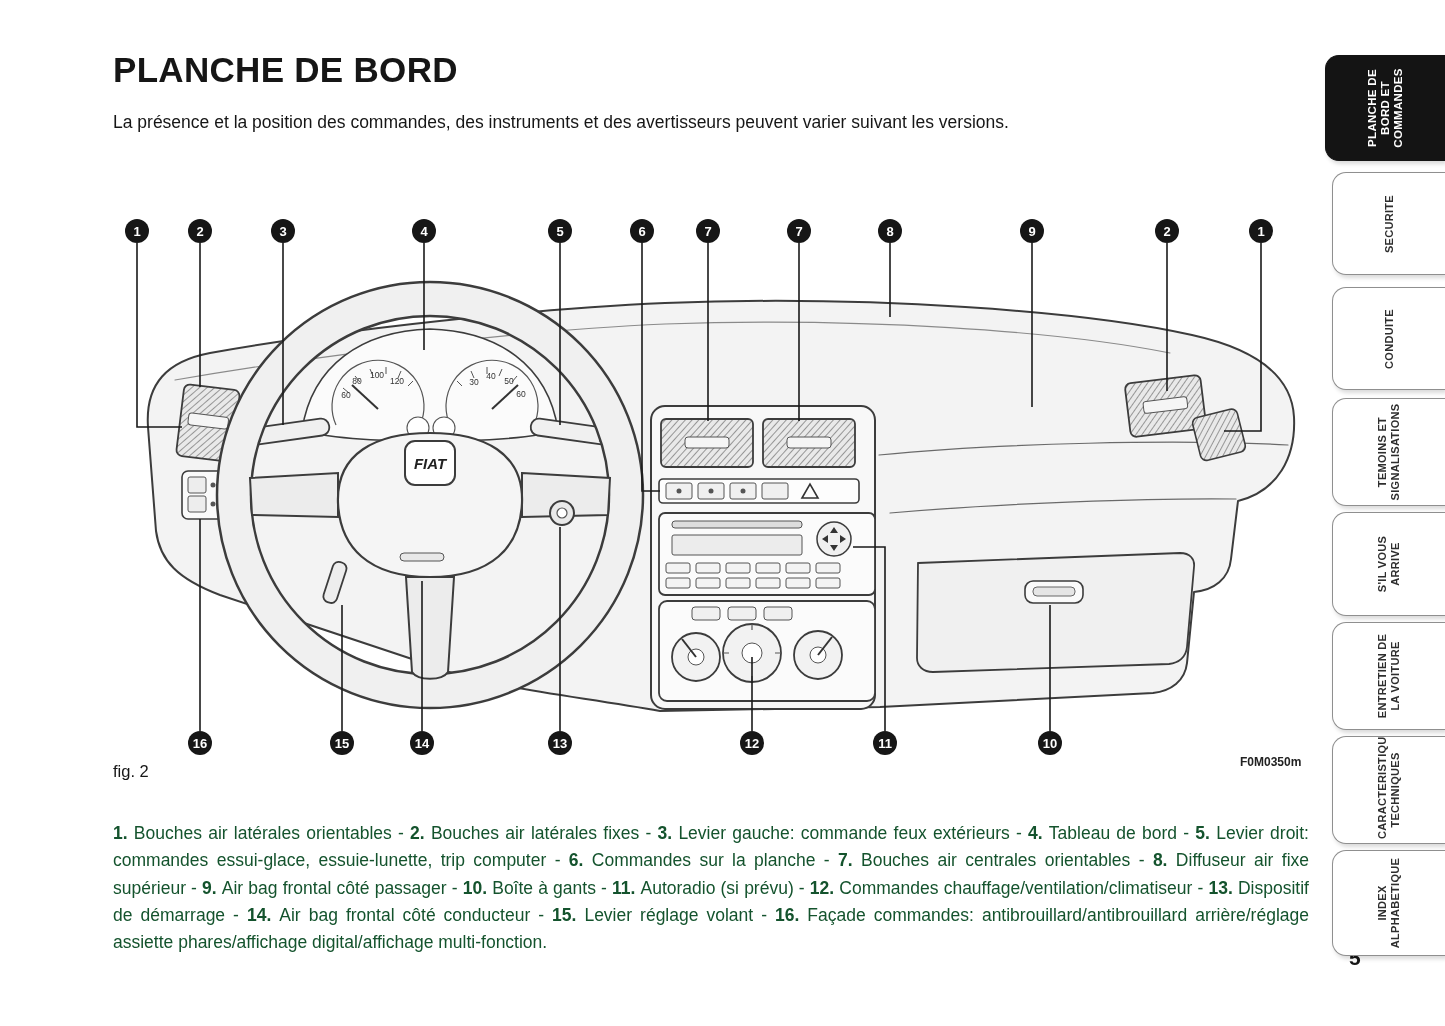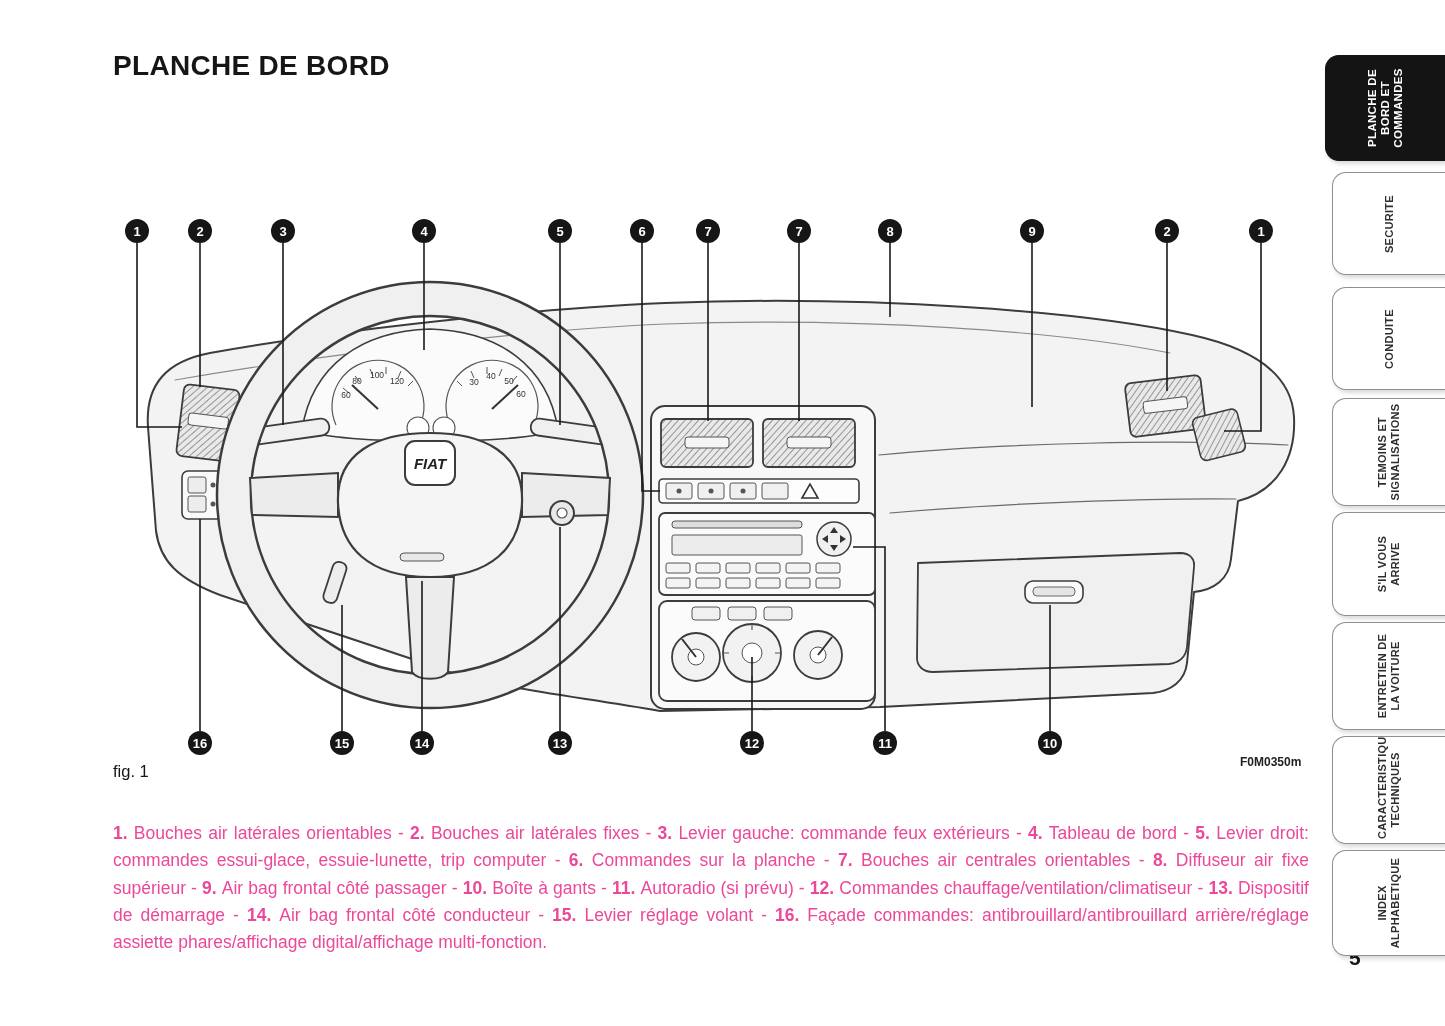--- a/index.html
+++ b/index.html
@@ -4,31 +4,31 @@
 <style>
   html,body { margin:0; padding:0; }
   body {
     width:1445px; height:1026px; background:#ffffff; position:relative;
     font-family:"Liberation Sans", sans-serif; color:#111; overflow:hidden;
   }
   .page { position:absolute; inset:0; }
 
   .page-title {
     position:absolute; left:113px; top:50px;
-    font-size:28px; font-weight:bold; letter-spacing:0.3px; color:#161616;
+    font-size:35px; font-weight:bold; letter-spacing:0.3px; color:#161616;
   }
   .intro {
     position:absolute; left:113px; top:112px; width:1160px;
     font-size:17.5px; color:#161616;
   }
   .fig-label { position:absolute; left:113px; top:762px; font-size:16.5px; color:#161616; }
   .fig-code  { position:absolute; left:1240px; top:755px; font-size:12px; font-weight:bold; color:#222; }
   .legend {
     position:absolute; left:113px; top:820px; width:1196px;
-    font-size:17.5px; line-height:1.56; text-align:justify; color:#ec4899;
+    font-size:17.5px; line-height:1.56; text-align:justify; color:#14532d;
   }
   .page-number { position:absolute; left:1349px; top:946px; font-size:21px; font-weight:bold; color:#161616; }
 
   
   .sidebar { position:absolute; inset:0; }
   .tab {
     position:absolute; right:0; box-sizing:border-box; width:113px;
     border:1.5px solid #8f8f8f; border-right:none; border-radius:14px 0 0 14px;
     background:#fff; box-shadow:2px 3px 4px rgba(0,0,0,0.15); overflow:hidden;
   }
@@ -51,20 +51,21 @@
 
   .figure-svg { position:absolute; left:100px; top:195px; width:1215px; height:600px; }
   .figure-svg text { font-family:"Liberation Sans", sans-serif; }
 </style>
 </head>
 <body>
 
 <div class="page">
 
   <div class="page-title">PLANCHE DE BORD</div>
+  <div class="intro">La présence et la position des commandes, des instruments et des avertisseurs peuvent varier suivant les versions.</div>
 
   <svg class="figure-svg" viewBox="0 0 1215 600" role="img">
     <defs>
       <pattern id="hatch" width="5" height="5" patternUnits="userSpaceOnUse" patternTransform="rotate(42)">
         <rect width="5" height="5" fill="#e9e9e9"></rect>
         <line x1="0" y1="0" x2="0" y2="5" stroke="#7a7a7a" stroke-width="1.5"></line>
       </pattern>
     </defs>
 
     <g stroke-linejoin="round" stroke-linecap="round">
@@ -300,21 +301,21 @@
           <circle cx="785" cy="548" r="12" fill="#161616"></circle>
           <text x="785" y="553" fill="#fff">11</text>
         </g>
       <g>
           <circle cx="950" cy="548" r="12" fill="#161616"></circle>
           <text x="950" y="553" fill="#fff">10</text>
         </g>
     </g>
   </svg>
 
-  <div class="fig-label">fig. 1</div>
+  <div class="fig-label">fig. 2</div>
   <div class="fig-code">F0M0350m</div>
 
   <div class="legend"><b>1. </b>Bouches air latérales orientables - <b>2. </b>Bouches air latérales fixes - <b>3. </b>Levier gauche: commande feux extérieurs - <b>4. </b>Tableau de bord - <b>5. </b>Levier droit: commandes essui-glace, essuie-lunette, trip computer - <b>6. </b>Commandes sur la planche - <b>7. </b>Bouches air centrales orientables - <b>8. </b>Diffuseur air fixe supérieur - <b>9. </b>Air bag frontal côté passager - <b>10. </b>Boîte à gants - <b>11. </b>Autoradio (si prévu) - <b>12. </b>Commandes chauffage/ventilation/climatiseur - <b>13. </b>Dispositif de démarrage - <b>14. </b>Air bag frontal côté conducteur - <b>15. </b>Levier réglage volant - <b>16. </b>Façade commandes: antibrouillard/antibrouillard arrière/réglage assiette phares/affichage digital/affichage multi-fonction.</div>
 
   <div class="page-number">5</div>
 
   <div class="sidebar">
     <div class="tab tab--active t1">
       <div class="tab-label">PLANCHE DE BORD ET COMMANDES</div>
     </div>

